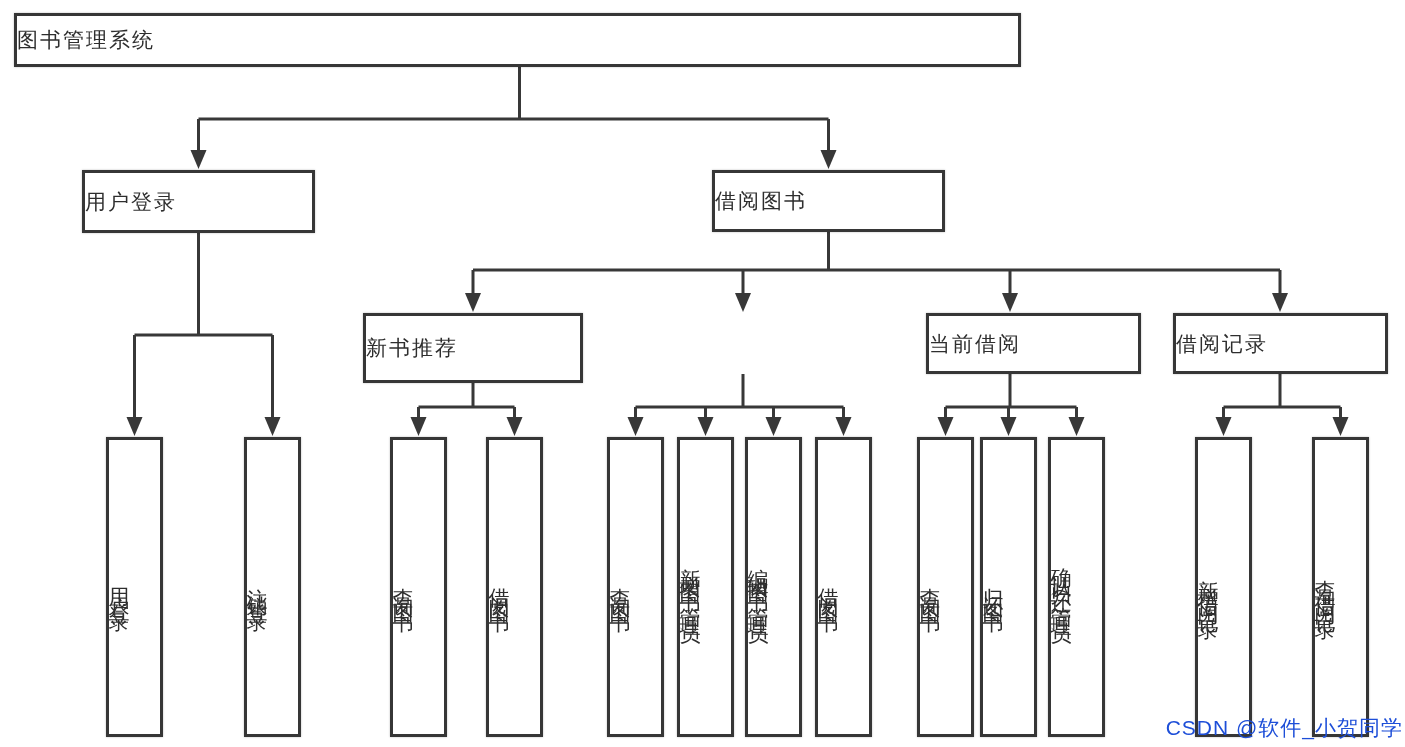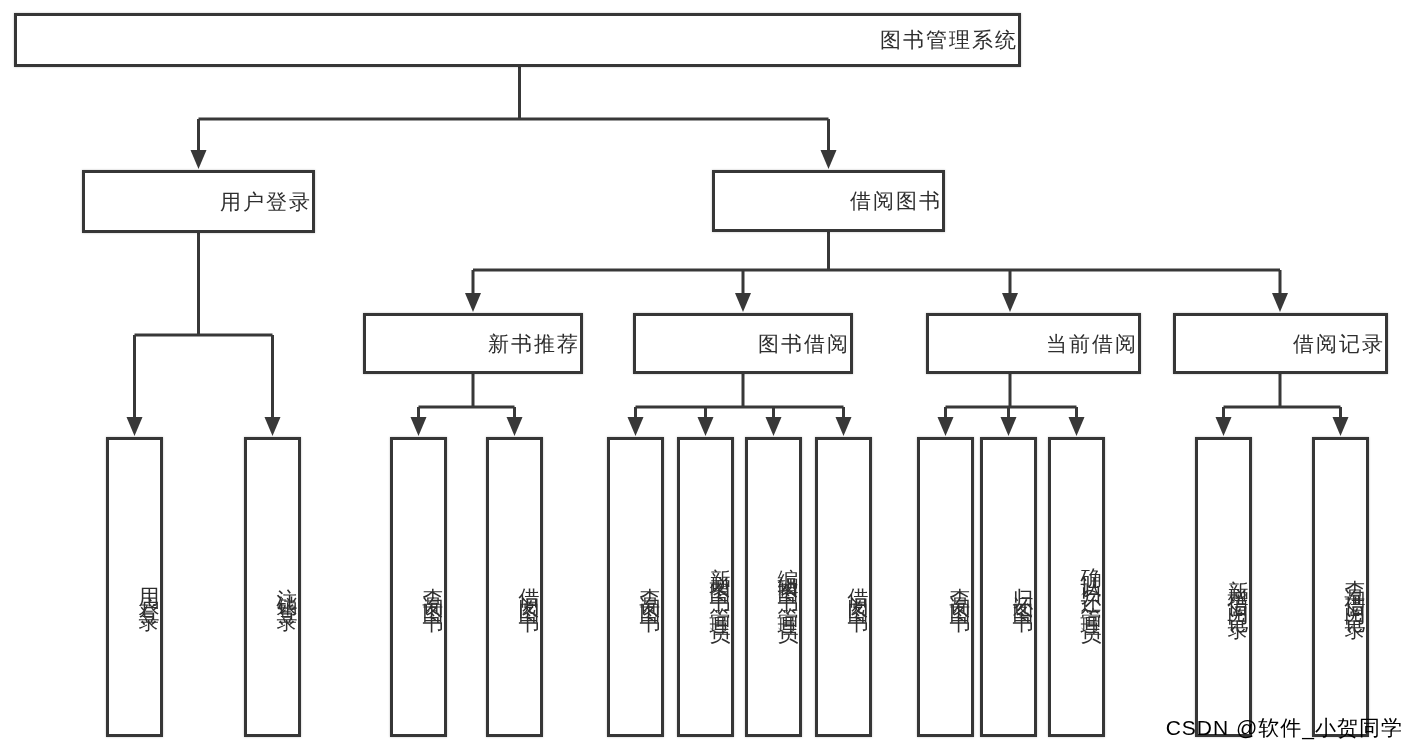--- a/index.html
+++ b/index.html
@@ -21,21 +21,21 @@
     z-index: 1;
   }
 
   .node {
     position: absolute;
     background: #ffffff;
     border: 3px solid #363636;
     box-shadow: 0 0 2px rgba(0,0,0,0.25);
     display: flex;
     align-items: center;
-    justify-content: flex-end;
+    justify-content: flex-start;
     z-index: 2;
     color: #2e2e2e;
   }
 
   .node.h-box span {
     font-size: 21px;
     letter-spacing: 2px;
     white-space: nowrap;
   }
 
@@ -53,21 +53,21 @@
     font-size: 21px;
     letter-spacing: 8px;
     line-height: 1;
   }
 
   .watermark {
     position: absolute;
     right: 2px;
     bottom: 5px;
     font-size: 21px;
-    color: #000000;
+    color: #1d4ed8;
     letter-spacing: 1px;
     z-index: 5;
     white-space: nowrap;
   }
 </style>
 </head>
 <body>
 
 <div class="canvas">
 
@@ -126,25 +126,22 @@
     <span>图书管理系统</span>
   </div>
 
   <div class="node h-box" style="left:82px; top:170px; width:233px; height:63px;">
     <span>用户登录</span>
   </div>
   <div class="node h-box" style="left:712px; top:170px; width:233px; height:62px;">
     <span>借阅图书</span>
   </div>
 
-  <div class="node h-box" style="left:363px; top:313px; width:220px; height:61px;">
+  <div class="node h-box" style="left:363px; top:313px; width:220px; height:70px;">
     <span>新书推荐</span>
-  </div>
-  <div class="node h-box" style="left:633px; top:313px; width:220px; height:61px;">
-    <span>图书借阅</span>
   </div>
   <div class="node h-box" style="left:902px; top:313px; width:215px; height:61px;margin-left:24px;">
     <span>当前借阅</span>
   </div>
   <div class="node h-box" style="left:1173px; top:313px; width:215px; height:61px;">
     <span>借阅记录</span>
   </div>
 
   <div class="node leaf" style="left:106px;">
     <span>用户登录</span>

